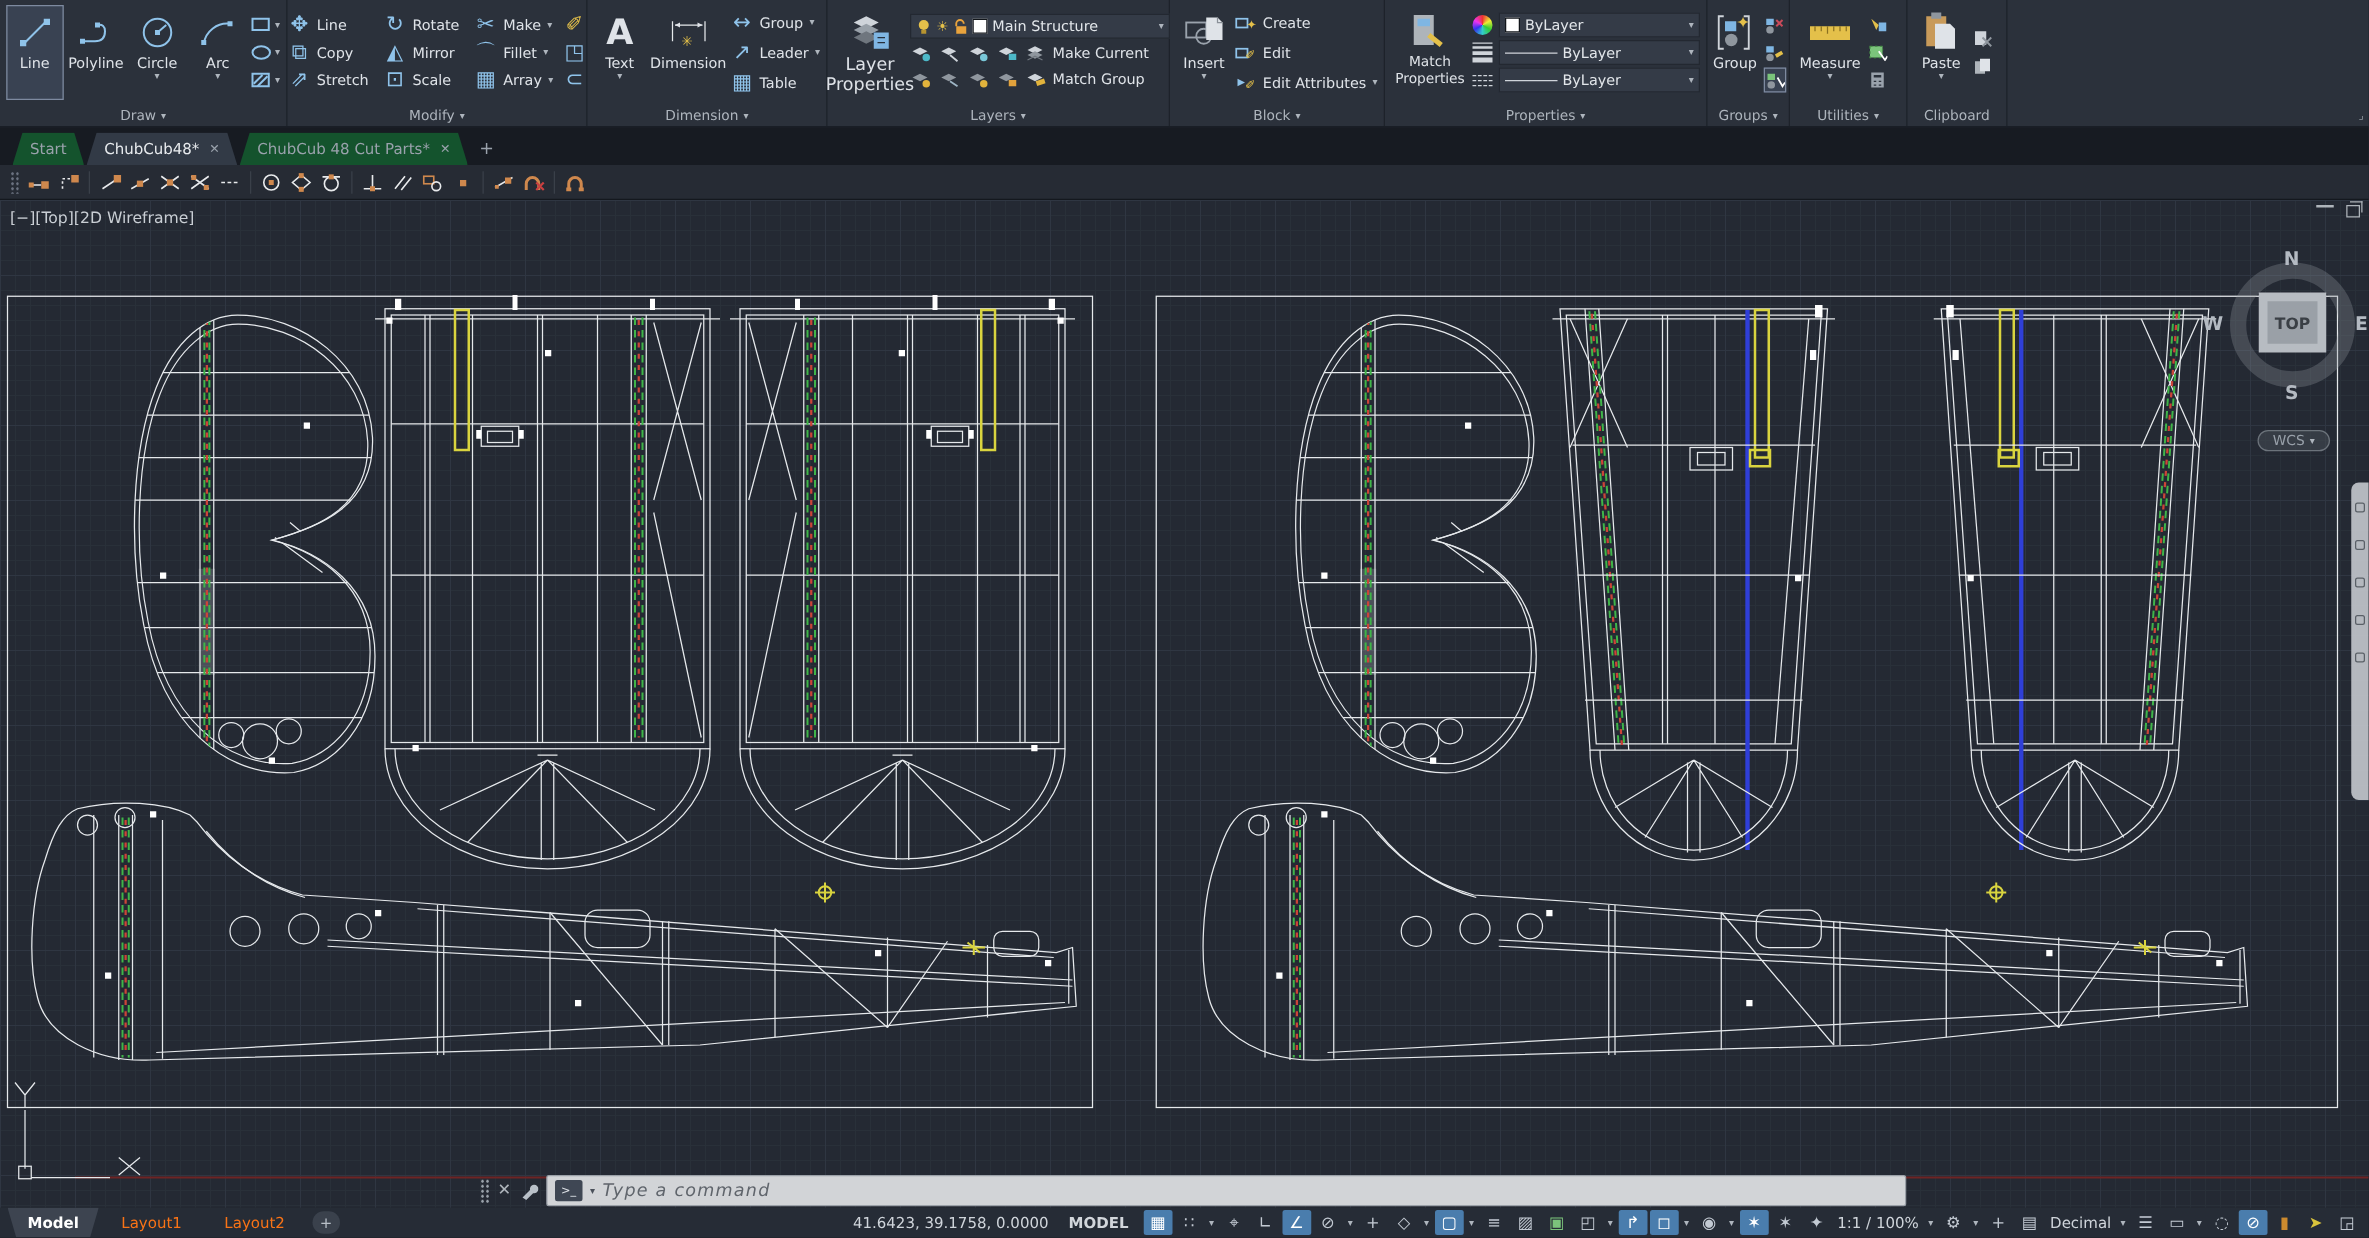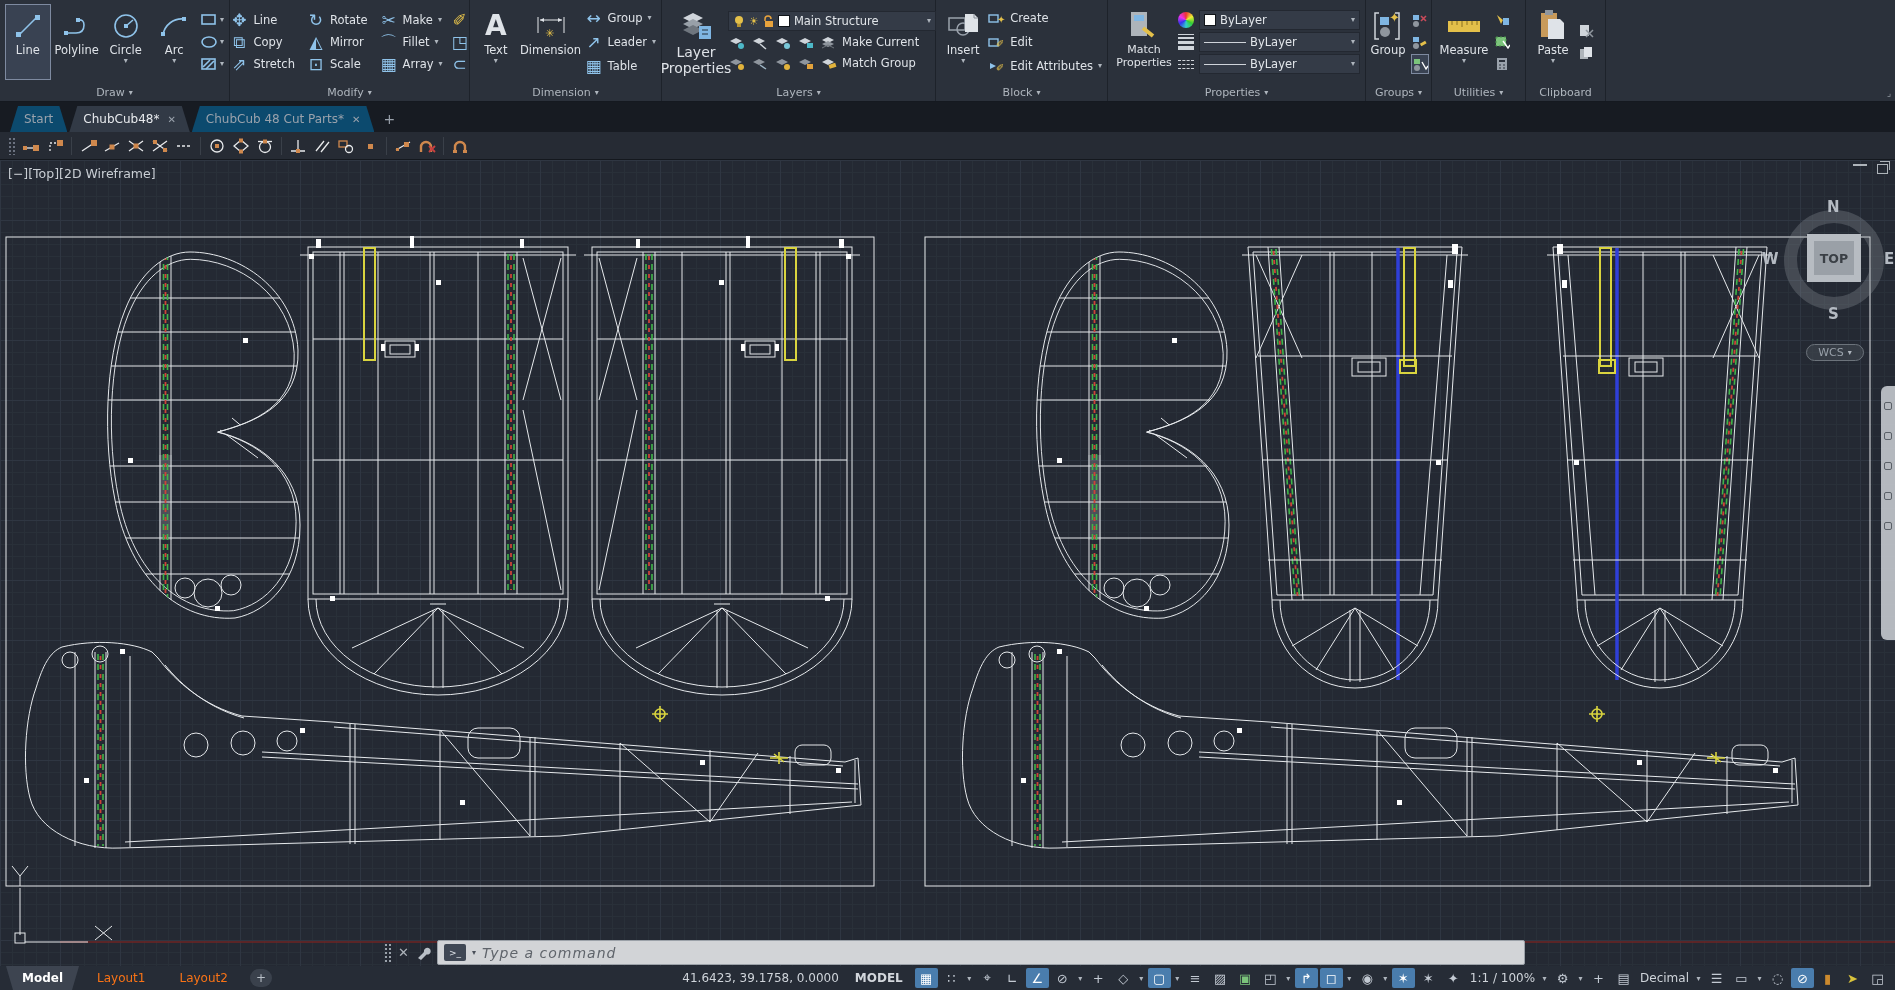--- a/index.html
+++ b/index.html
@@ -28,21 +28,21 @@
   .swatch{width:12px;height:12px;background:#fff;border:1px solid #11151a;flex:0 0 auto}
   .colorwheel{width:16px;height:16px;border-radius:50%;background:conic-gradient(#e33,#ee3,#3c3,#3cc,#33e,#e3e,#e33)}
   .lw-icon{display:flex;flex-direction:column;gap:2px}
   .lw-icon i{display:block;background:#cfd4da;width:16px}
   .lt-icon{display:flex;flex-direction:column;gap:3px}
   .lt-icon i{display:block;width:16px;border-top:1.5px dashed #cfd4da}
   .ddline{width:42px;height:0;border-top:1.5px solid #cfd4da}
   
   .doctabs{height:30px;background:#171b22;display:flex;align-items:flex-end;padding-left:10px;gap:2px}
   .dtab{height:26px;display:flex;align-items:center;gap:8px;padding:0 14px;font-size:12px;color:#9aa2ac;
-     background:#0c4a6e;clip-path:polygon(8px 0,calc(100% - 8px) 0,100% 100%,0 100%);cursor:default}
+     background:#14532d;clip-path:polygon(8px 0,calc(100% - 8px) 0,100% 100%,0 100%);cursor:default}
   .dtab.active{background:#323a46;color:#e8ebee}
   .dtab .x{font-size:10px;color:#9aa2ac}
   .newtab{width:26px;height:26px;display:flex;align-items:center;justify-content:center;color:#9aa2ac;font-size:14px}
   
   .snapbar{height:28px;background:#262b34;display:flex;align-items:center;padding:0 4px;border-bottom:1px solid #14181e}
   .snapbar .grip{width:7px;height:18px;background-image:radial-gradient(#6b7280 1px,transparent 1.2px);background-size:4px 4px;margin:0 4px}
   .sicon{width:24px;height:22px;display:flex;align-items:center;justify-content:center}
   .vsep{width:1px;height:18px;background:#3a4049;margin:0 4px}
   .sw{stroke:#e8eaec;stroke-width:1.3;fill:none}
   .so{fill:#cf884d}

